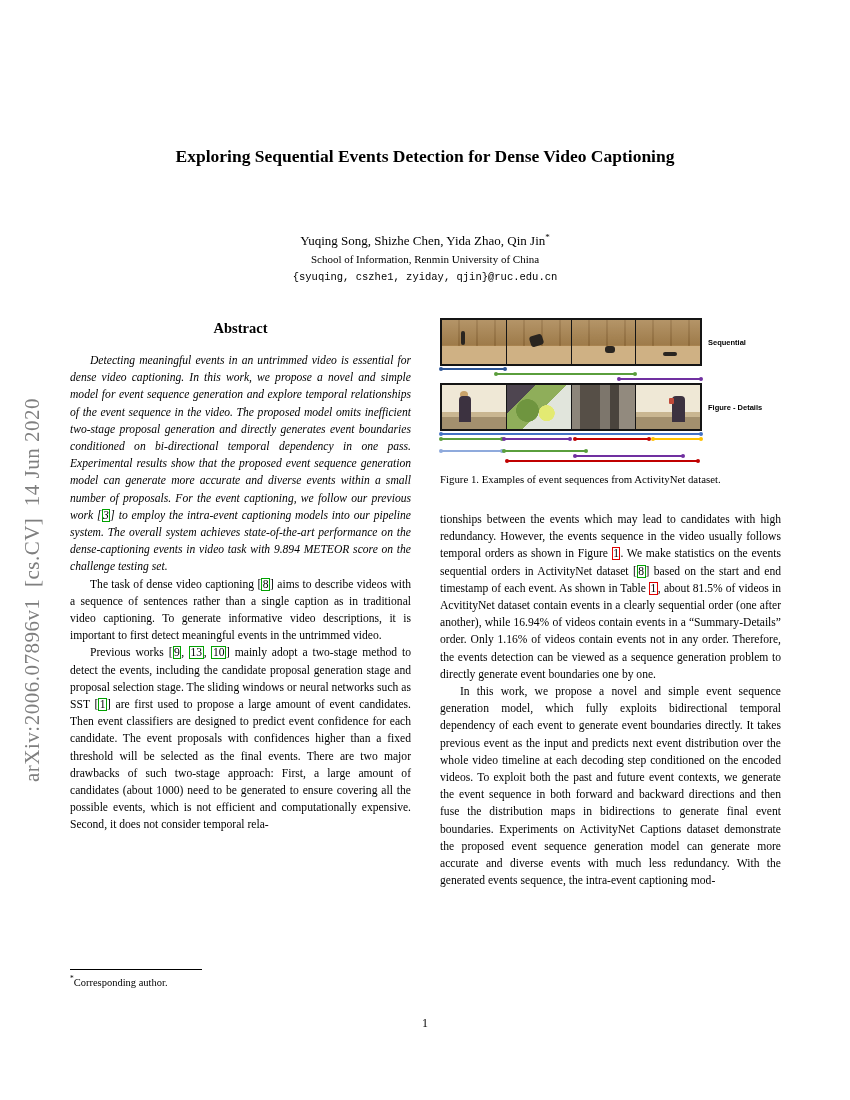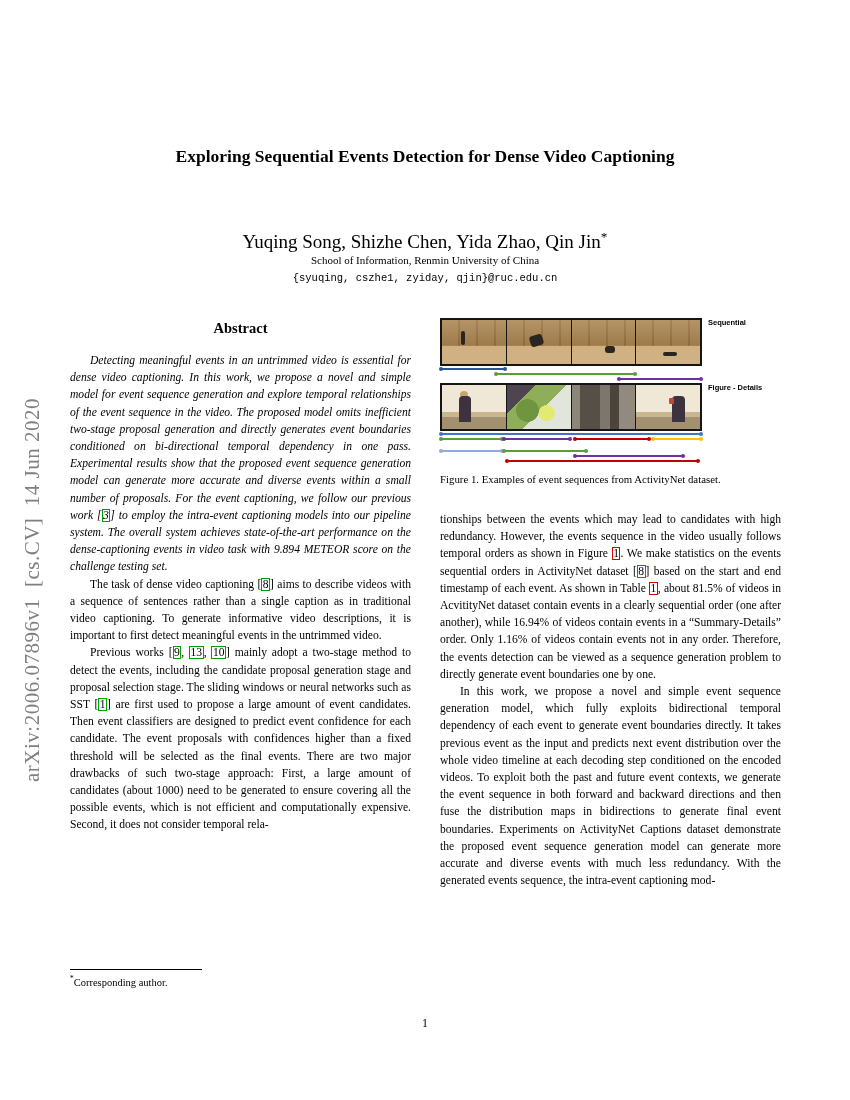--- a/index.html
+++ b/index.html
@@ -8,21 +8,21 @@
 
   
   .arxiv-banner{position:absolute;left:20px;top:782px;transform:rotate(-90deg);
     transform-origin:0 0;font-size:21px;color:#7f7f7f;white-space:pre;
     font-family:"Liberation Serif",serif;letter-spacing:0.5px;}
 
   
   .title{position:absolute;top:143px;left:0;width:100%;text-align:center;
     font-size:17.5px;font-weight:bold;line-height:26px;}
   .authors{position:absolute;top:228px;left:0;width:100%;text-align:center;}
-  .author-names{font-size:19px;line-height:18px;}
+  .author-names{font-size:13px;line-height:18px;}
   .affiliation{font-size:11px;line-height:18px;}
   .email{font-family:"Liberation Mono",monospace;font-size:10.5px;line-height:19px;}
 
   
   .col{position:absolute;top:318px;width:341px;}
   .col-left{left:70px;}
   .col-right{left:440px;}
 
   .abstract-heading{text-align:center;font-size:14.5px;font-weight:bold;margin:2px 0 15px 0;}
   .abstract-body{font-style:italic;}
@@ -32,21 +32,21 @@
   .section-heading{font-size:14px;font-weight:bold;margin:21px 0 12px 0;}
 
   
   .mk-green{border:1px solid #00a000;padding:0 0.5px;line-height:11px;display:inline-block;text-indent:0;}
   .mk-red{border:1px solid #e00000;padding:0 0.5px;line-height:11px;display:inline-block;text-indent:0;}
   sup{font-size:70%;}
 
   
   .figure{margin:0 0 0 0;}
   .fig-row{margin:0;}
-  .strip-line{display:flex;}
+  .strip-line{display:flex;align-items:center;}
   .strip{display:flex;gap:1px;background:#151515;border:2px solid #151515;
     width:258px;height:44px;flex:none;}
   .frame{flex:1;position:relative;overflow:hidden;}
   .strip-label{font-family:"Liberation Sans",sans-serif;font-weight:bold;font-size:7.5px;
     margin-left:6px;white-space:nowrap;}
   .timeline{position:relative;width:262px;height:17px;}
   .tl-seg{position:absolute;height:2px;border-radius:1px;}
   .tl-dot{position:absolute;width:4px;height:4px;border-radius:50%;top:-1px;}
   .tl-dot.l{left:-1px;}
   .tl-dot.r{right:-1px;}

